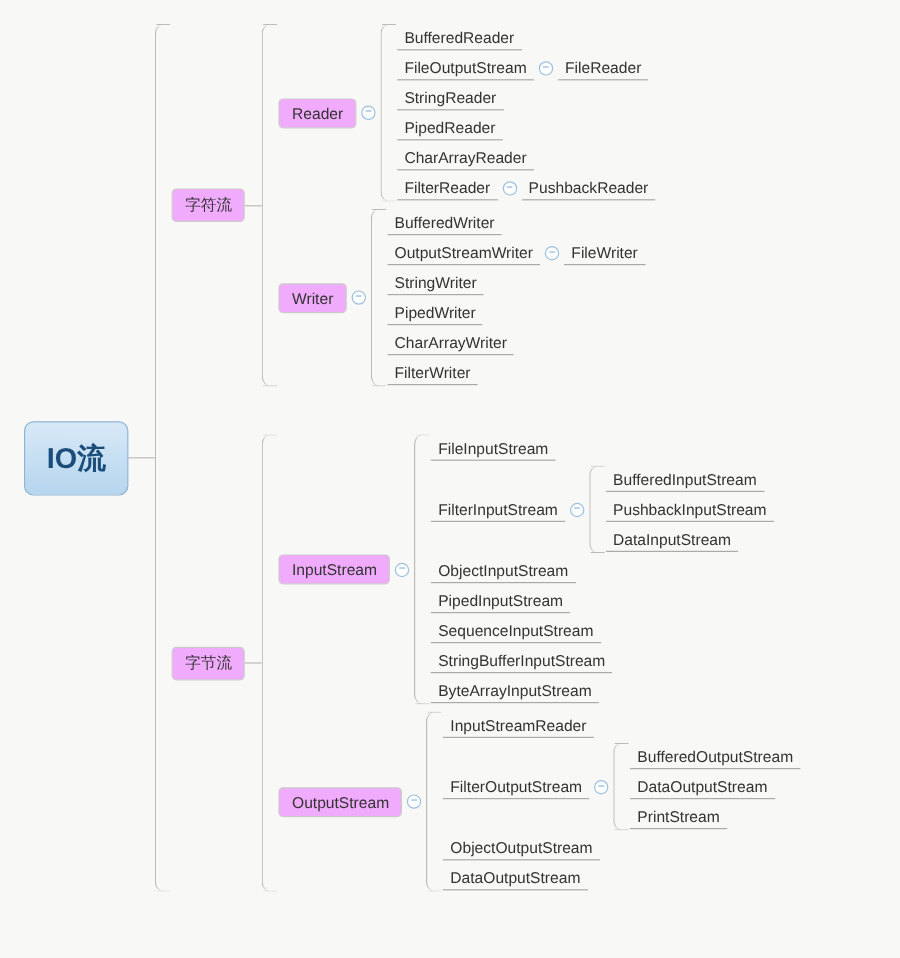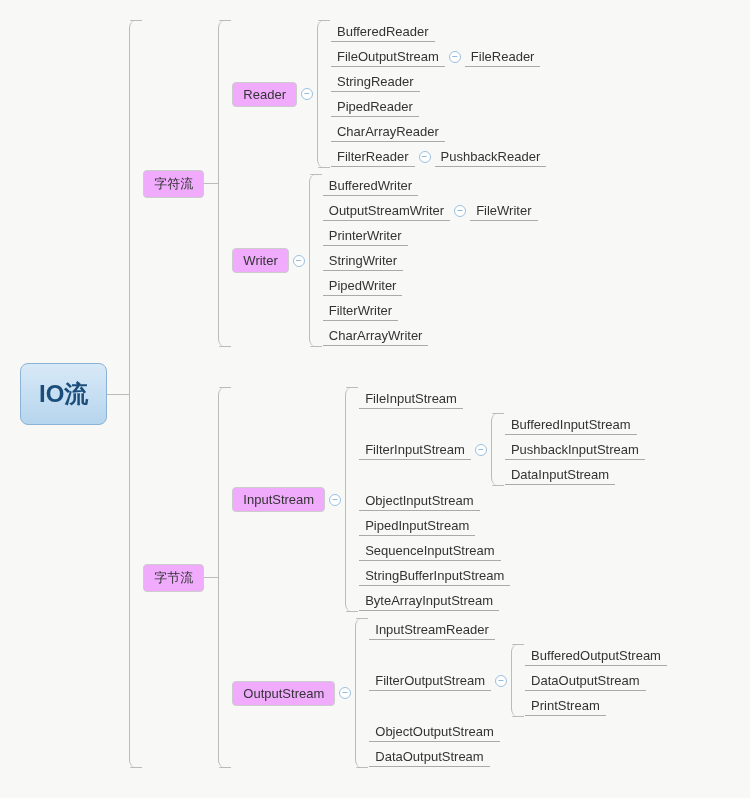--- a/index.html
+++ b/index.html
@@ -171,33 +171,30 @@
                 <div class="children">
                   <div class="row">
                       <div class="leaf">BufferedWriter</div>
                     </div>
                   <div class="row">
                     <div class="leaf">OutputStreamWriter</div>
                     <span class="collapse-icon">−</span>
                     <div class="leaf">FileWriter</div>
                   </div>
                   <div class="row">
-                      <div class="leaf">PrinterWriter</div>
-                    </div>
-                  <div class="row">
                       <div class="leaf">StringWriter</div>
                     </div>
                   <div class="row">
                       <div class="leaf">PipedWriter</div>
                     </div>
                   <div class="row">
+                      <div class="leaf">CharArrayWriter</div>
+                    </div>
+                  <div class="row">
                       <div class="leaf">FilterWriter</div>
-                    </div>
-                  <div class="row">
-                      <div class="leaf">CharArrayWriter</div>
                     </div>
                 </div>
               </div>
             </div>
 
           </div>
         </div>
       </div>
 
       <div class="branch">

